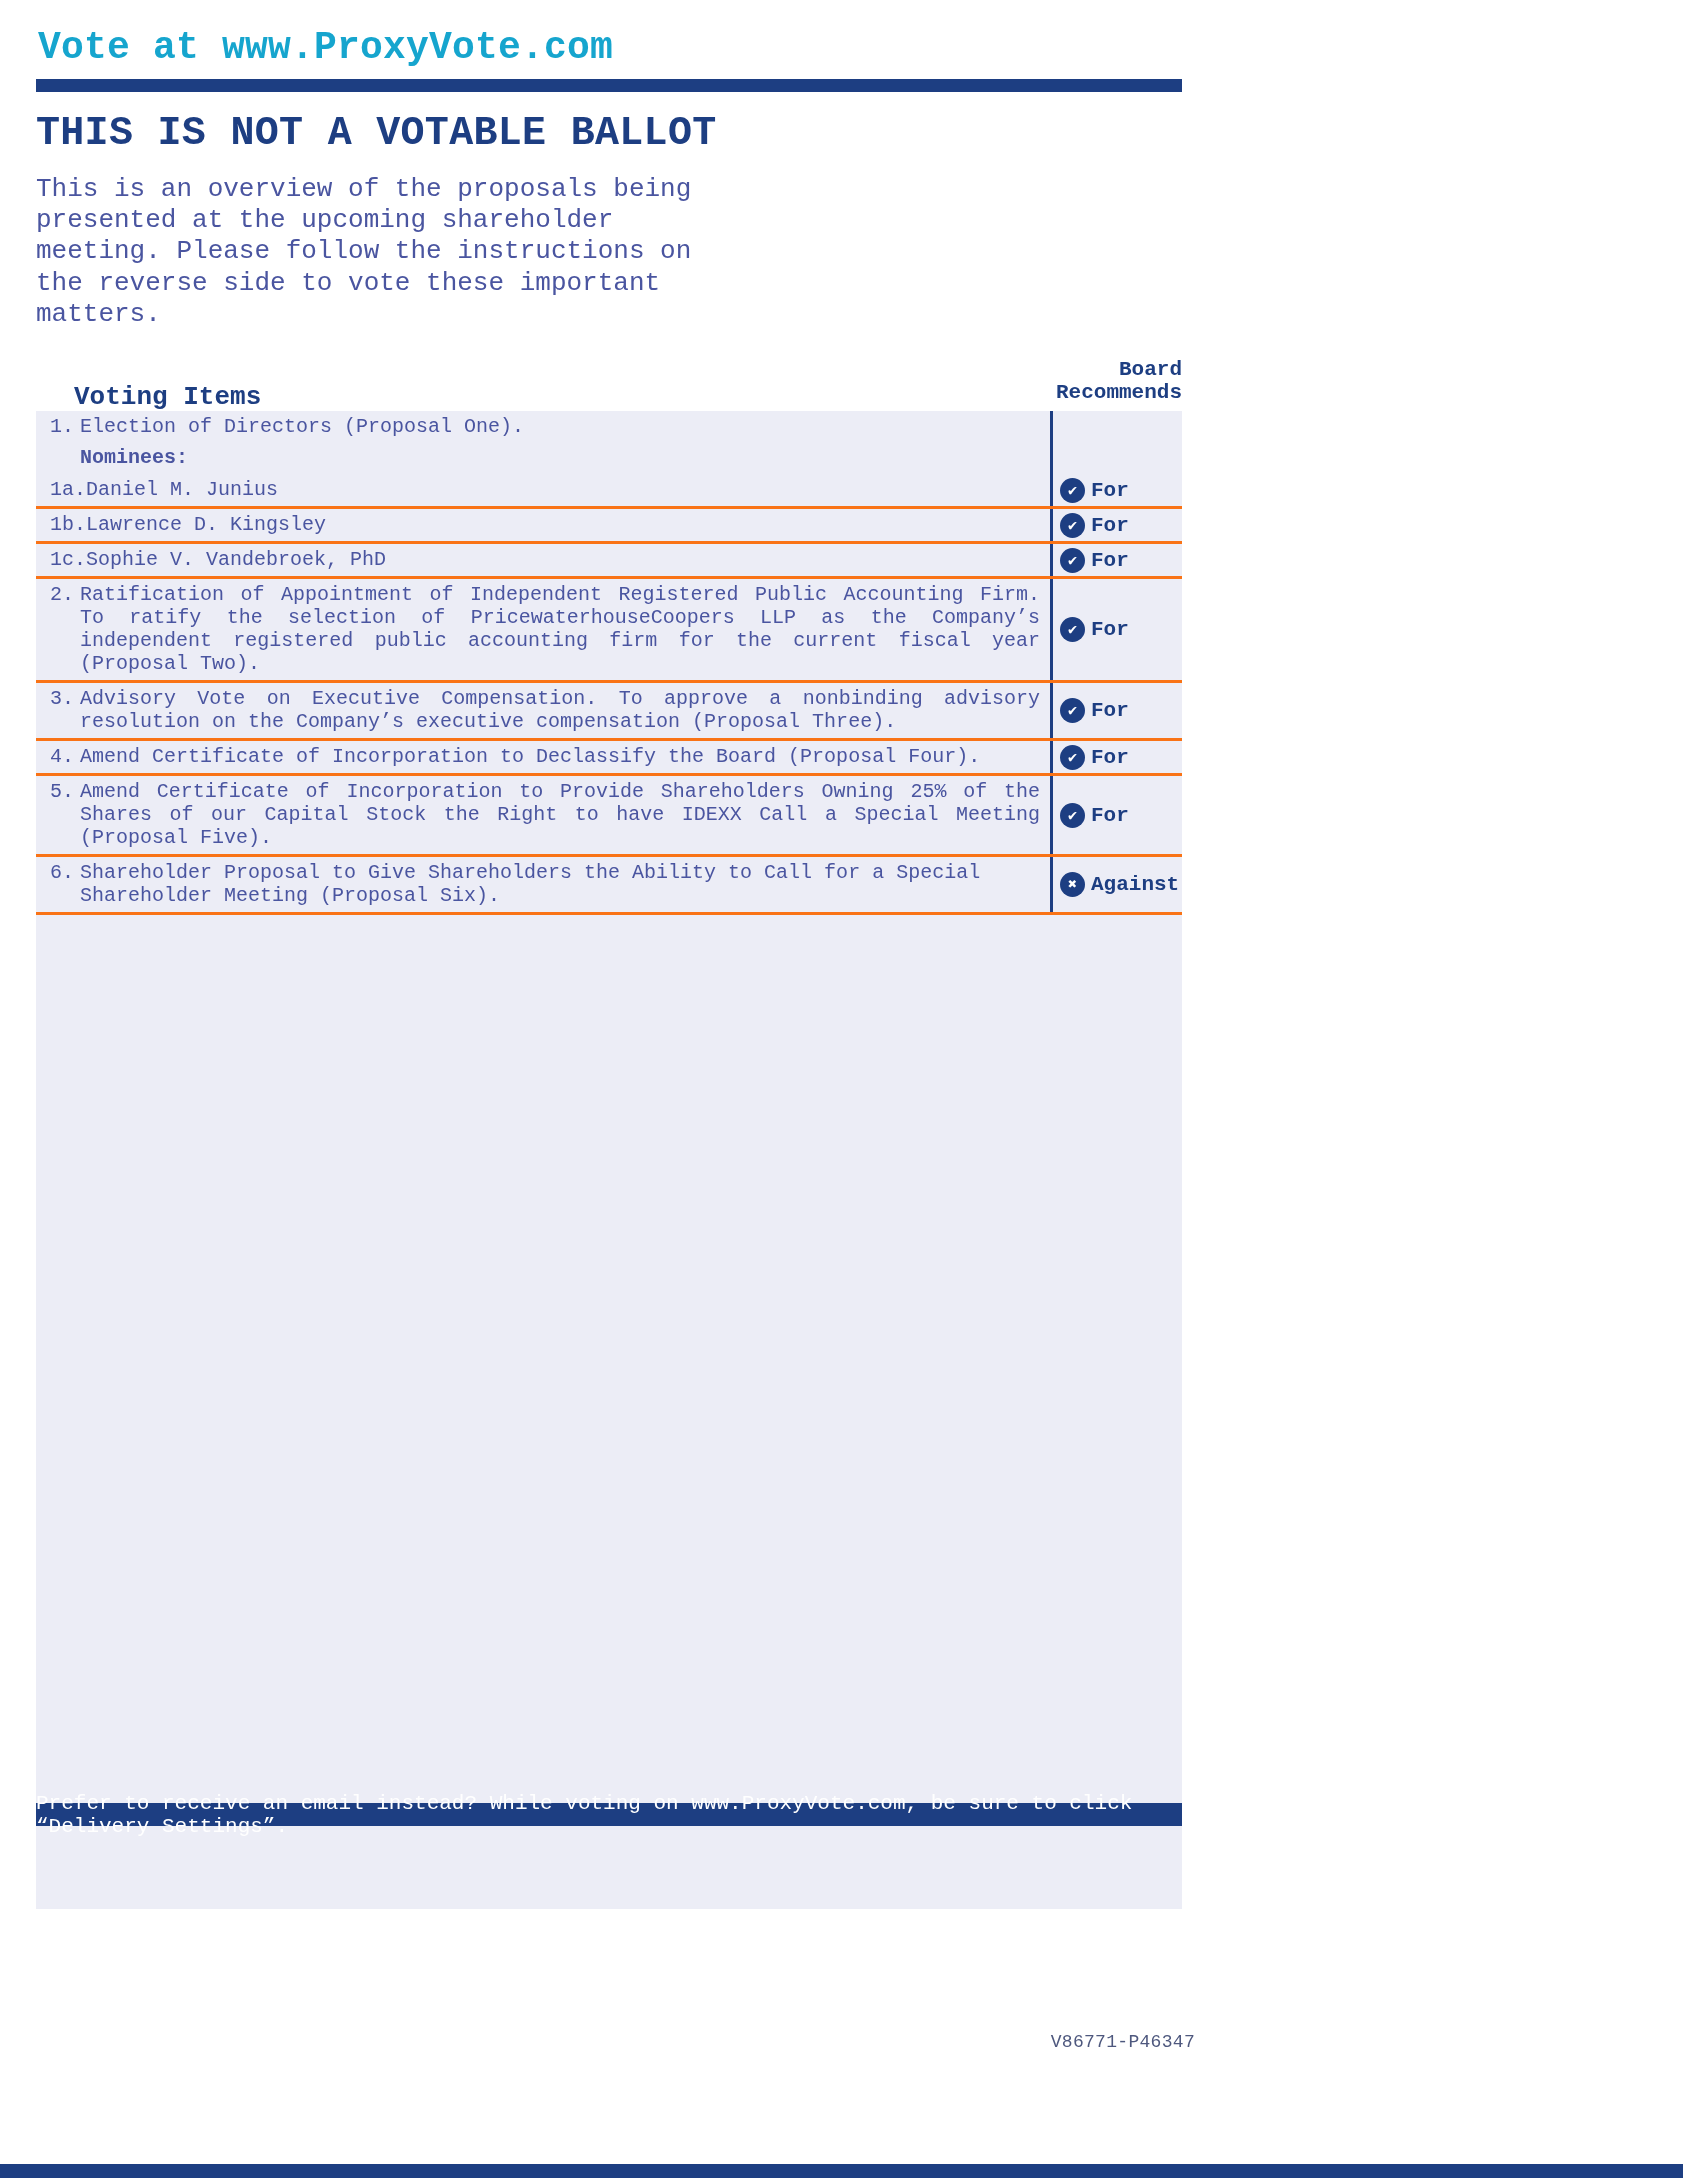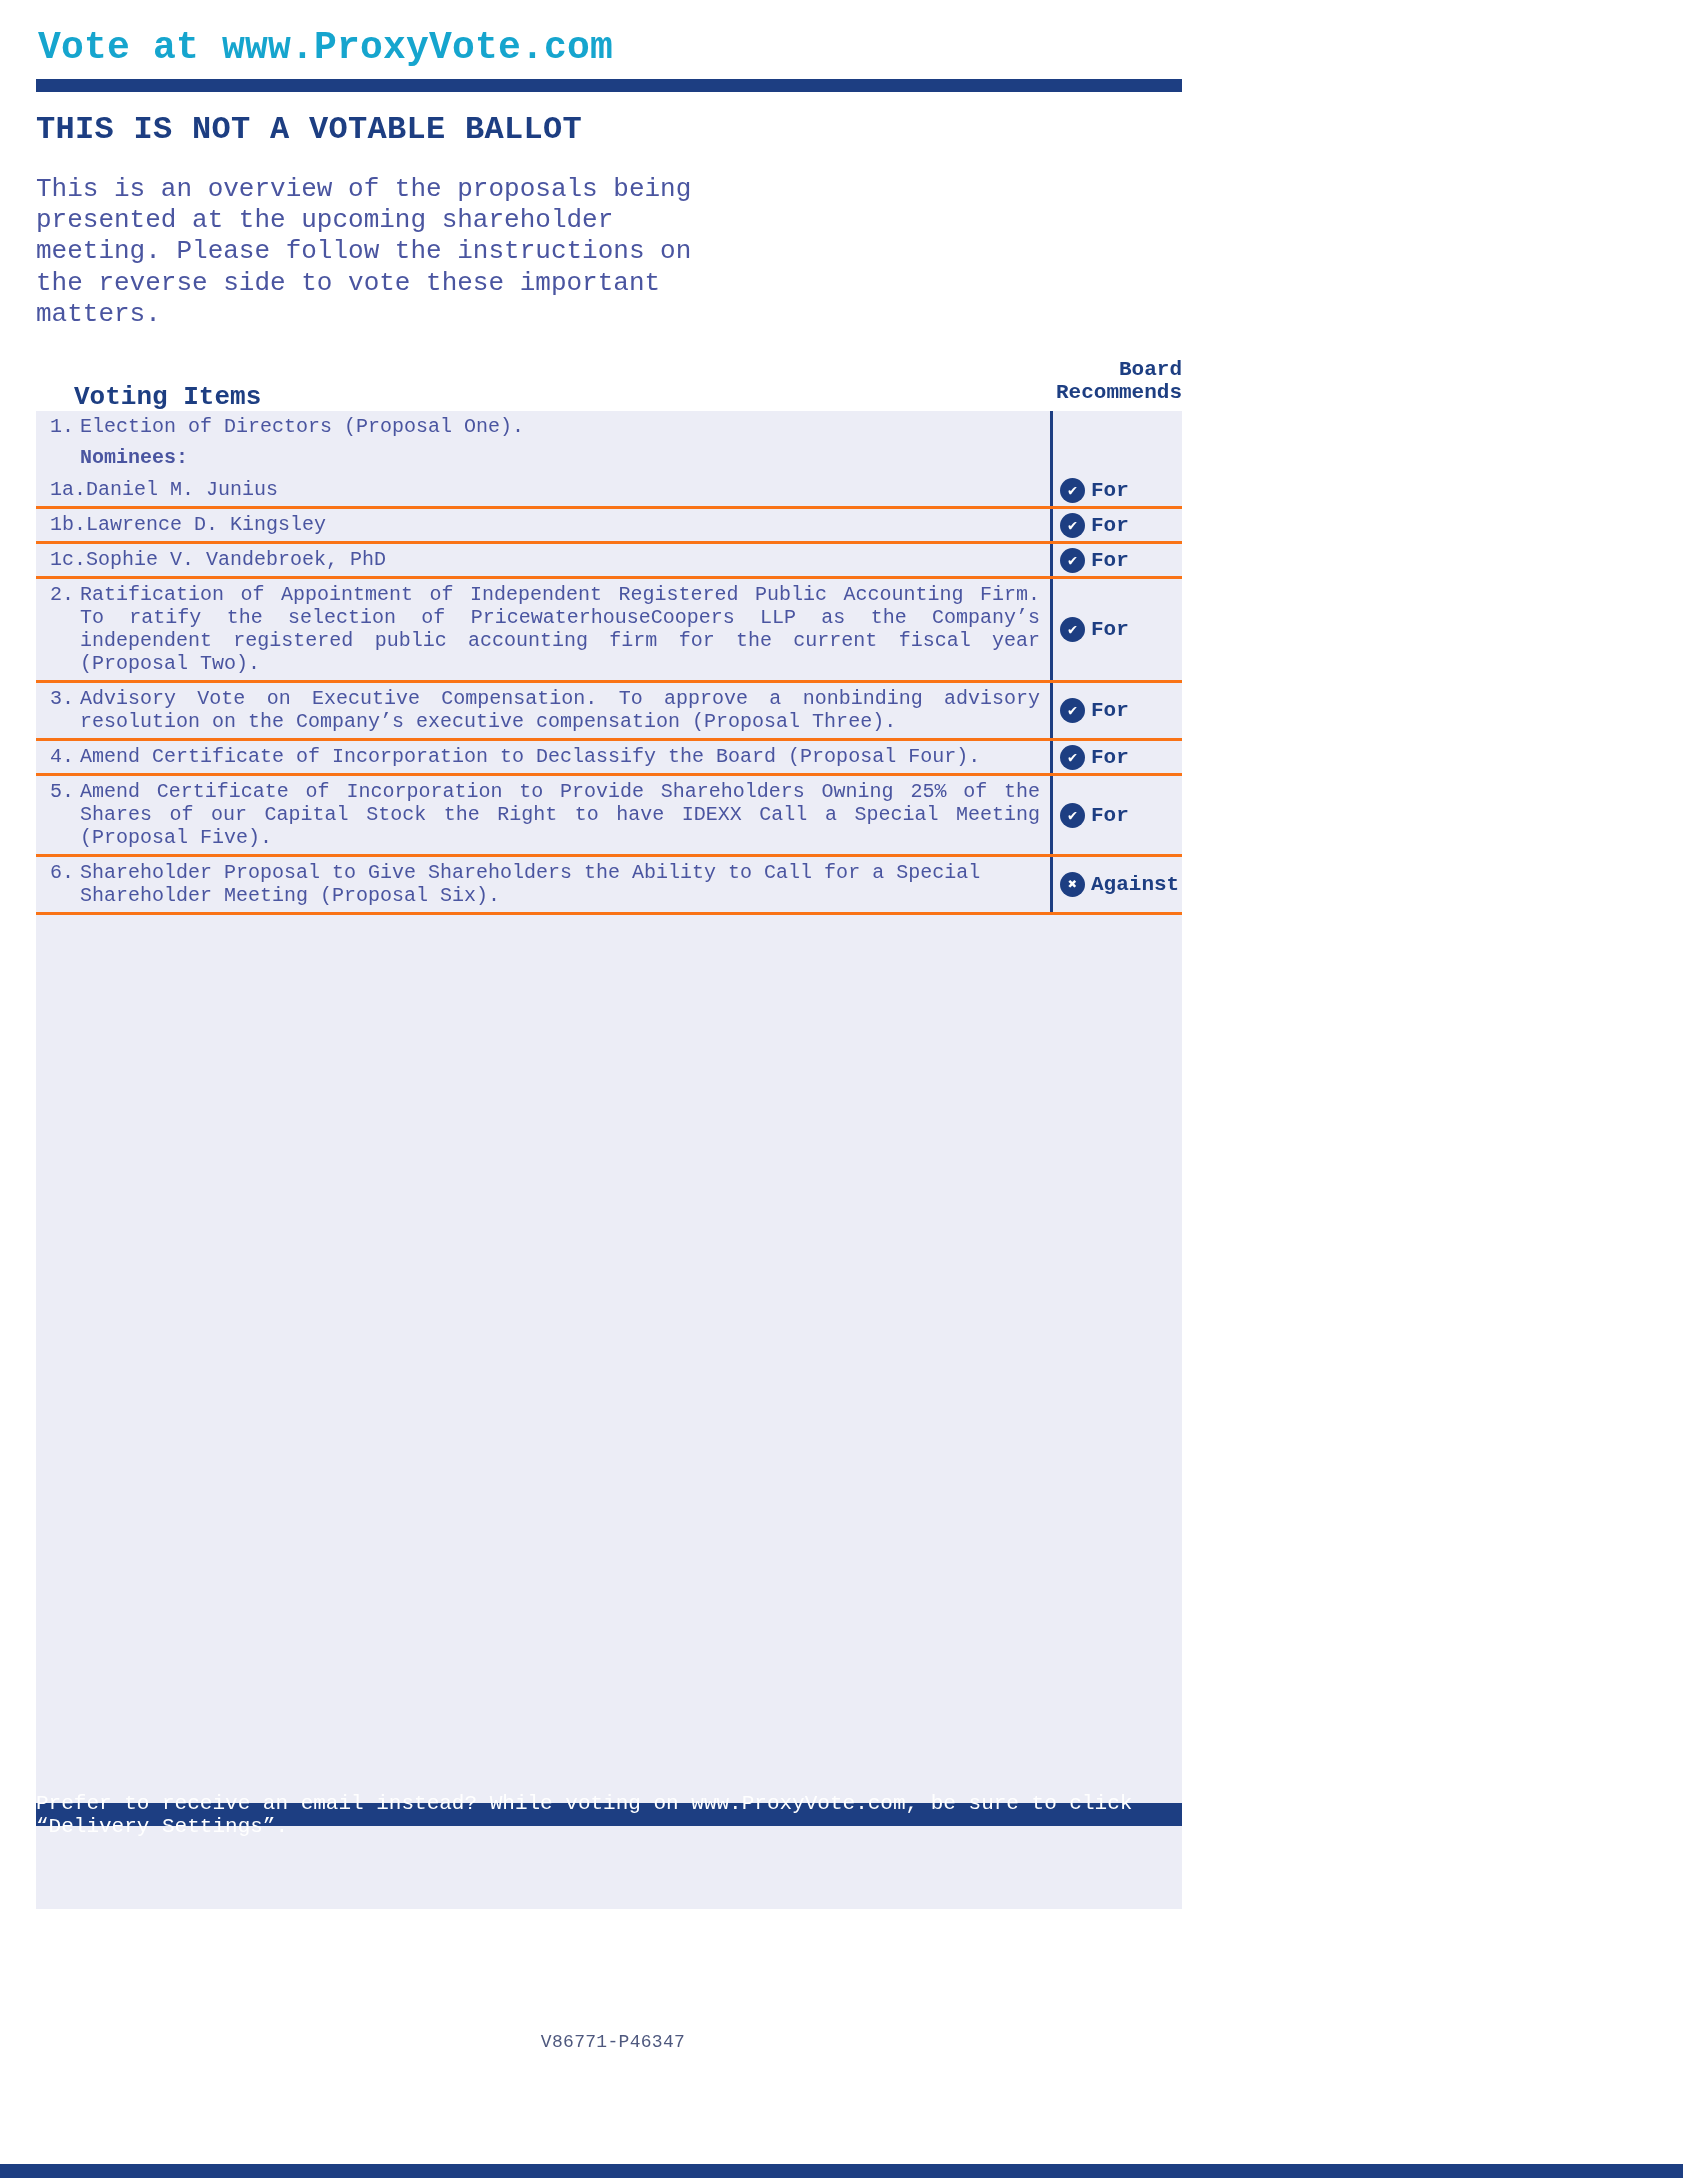--- a/index.html
+++ b/index.html
@@ -9,21 +9,21 @@
   }
   .vote-link{
     position:absolute;left:38px;top:26px;
     font-size:38px;font-weight:bold;color:#16A5CE;letter-spacing:0.2px;
   }
   .top-rule{
     position:absolute;left:36px;top:79px;width:1146px;height:13px;background:#1D3E82;
   }
   .title{
     position:absolute;left:36px;top:111px;
-    font-size:32px;font-weight:bold;color:#1D3E82;letter-spacing:0.3px;
+    font-size:40px;font-weight:bold;color:#1D3E82;letter-spacing:0.3px;
   }
   .intro{
     position:absolute;left:36px;top:174px;width:693px;
     font-size:26px;line-height:1.2;color:#4A55A0;
   }
   .items-header{
     position:absolute;left:36px;top:382px;
     font-size:26px;font-weight:bold;color:#1D3E82;margin-left:38px;
   }
   .recommends-header{
@@ -59,21 +59,21 @@
     background:#1D3E82;color:#ffffff;display:flex;align-items:center;justify-content:center;
     font-size:15px;font-weight:bold;
   }
   .rec-label{font-size:21px;font-weight:bold;color:#1D3E82;white-space:nowrap;}
   .email-banner{
     position:absolute;left:36px;top:1803px;width:1146px;height:23px;
     background:#1D3E82;color:#ffffff;display:flex;align-items:center;justify-content:center;
     font-size:21px;
   }
   .form-code{
-    position:absolute;left:40px;top:2032px;width:1146px;text-align:center;
+    position:absolute;left:49px;top:2032px;width:1146px;text-align:right;
     font-size:18px;color:#4E587E;letter-spacing:0.3px;
   }
   .bottom-rule{
     position:absolute;left:0;top:2164px;width:1683px;height:14px;background:#1D3E82;
   }
 </style>
 </head>
 <body>
 
 <div class="page">

